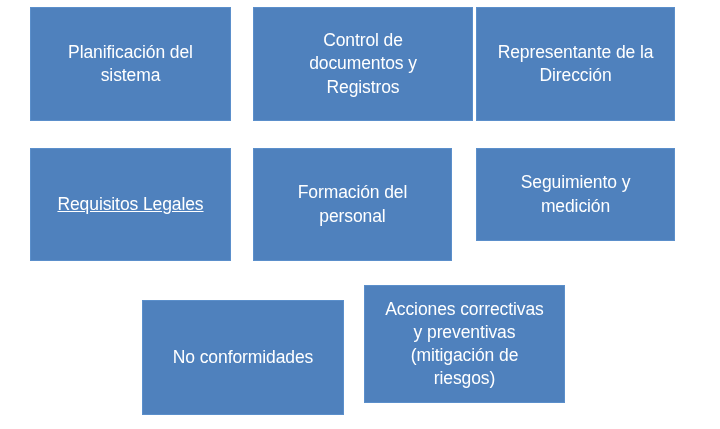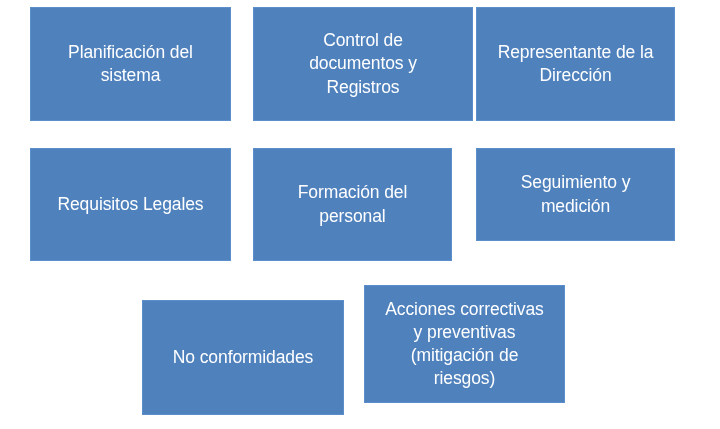--- a/index.html
+++ b/index.html
@@ -55,21 +55,21 @@
     <span class="node-label">Control de
 documentos y
 Registros</span>
   </div>
 
   <div class="node-box" style="left:476px; top:7px; width:199px; height:114px;justify-content:flex-end;">
     <span class="node-label">Representante de la
 Dirección</span>
   </div>
 
-  <div class="node-box" style="left:30px; top:148px; width:201px; height:113px;">
+  <div class="node-box" style="left:30px; top:148px; width:201px; height:113px;text-decoration:underline;">
     <span class="node-label">Requisitos Legales</span>
   </div>
 
   <div class="node-box" style="left:253px; top:148px; width:199px; height:113px;">
     <span class="node-label">Formación del
 personal</span>
   </div>
 
   <div class="node-box" style="left:476px; top:148px; width:199px; height:93px;align-items:center;">
     <span class="node-label">Seguimiento y

